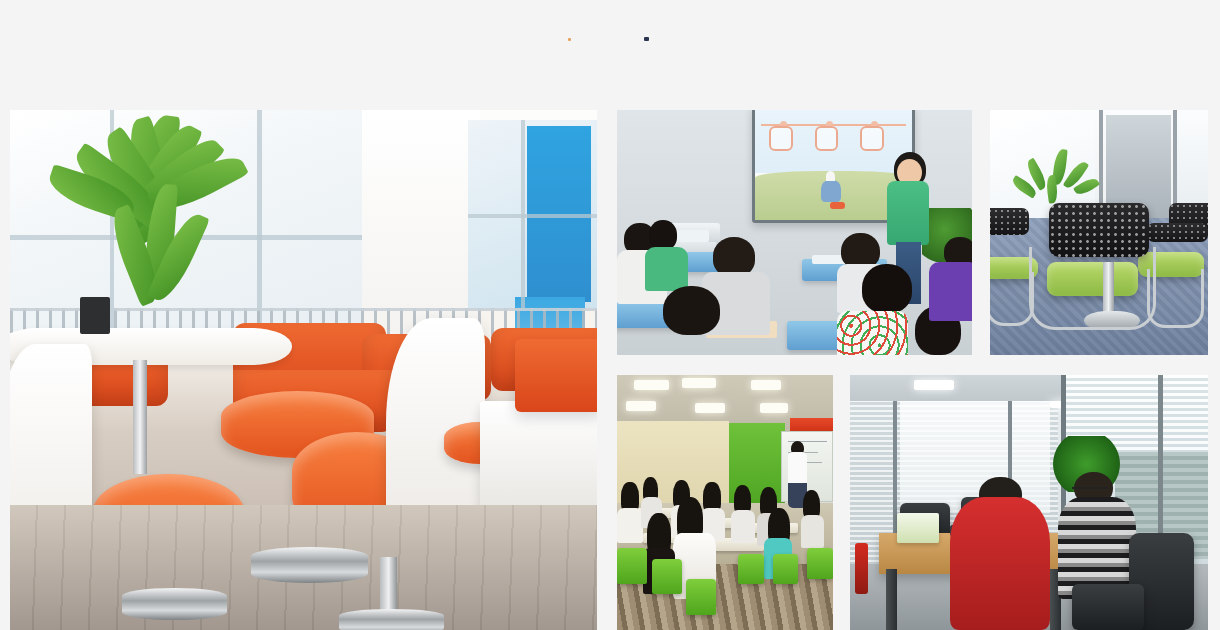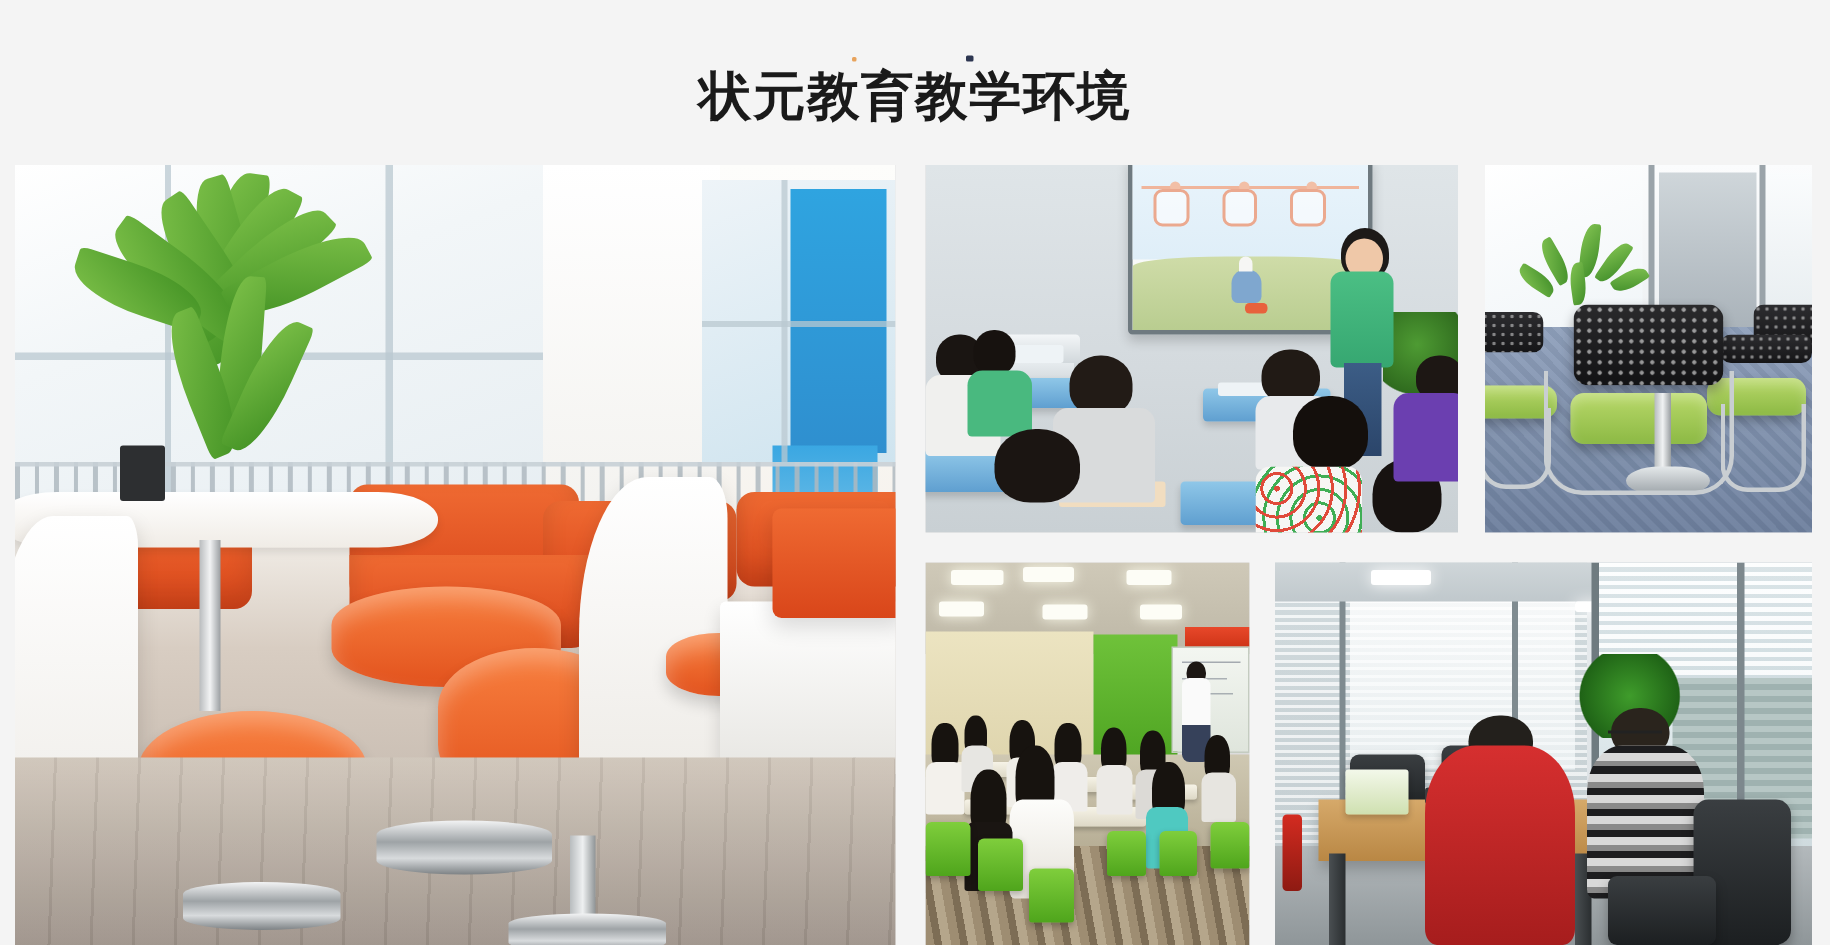--- a/index.html
+++ b/index.html
@@ -298,21 +298,20 @@
   }
   .co-head-stripe{ position:absolute; left:62.5%; top:38%; width:11%; height:13%;
     border-radius:48%; background:#2a241d; }
   .co-extinguisher{ position:absolute; left:1.5%; top:66%; width:3.5%; height:20%;
     background:linear-gradient(180deg,#d32b20,#8e1a12); border-radius:3px; }
 </style>
 </head>
 <body>
 
 <div id="page-header">
-  <div id="page-title">状元教育教学环境</div>
   <div class="speck" id="speck-orange"></div>
   <div class="speck" id="speck-navy"></div>
 </div>
 
 <div id="gallery">
 
   <div class="photo" id="photo-lounge">
     <div class="scene">
       <div class="lng-bg"></div>
       <div class="lng-window"></div>

